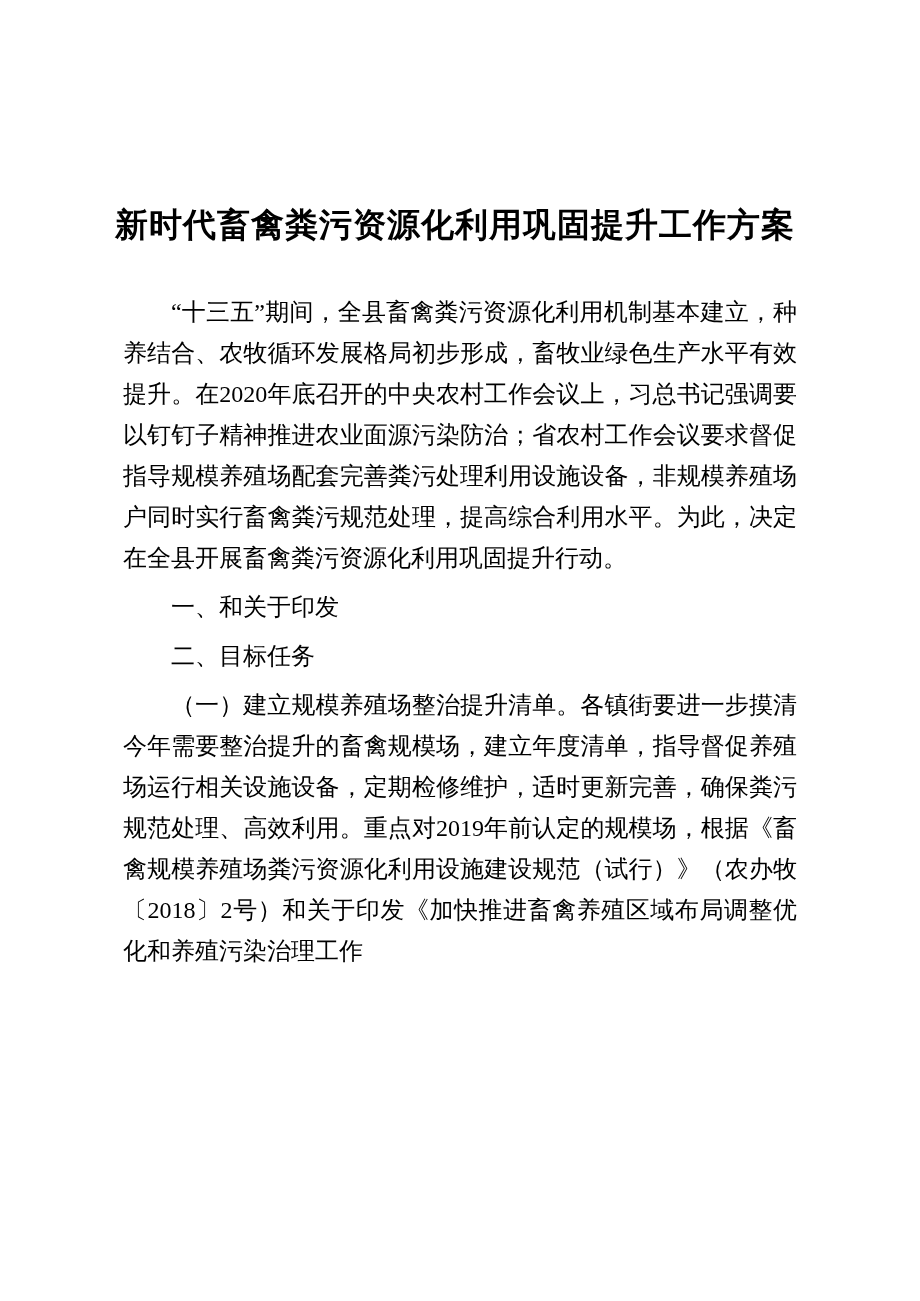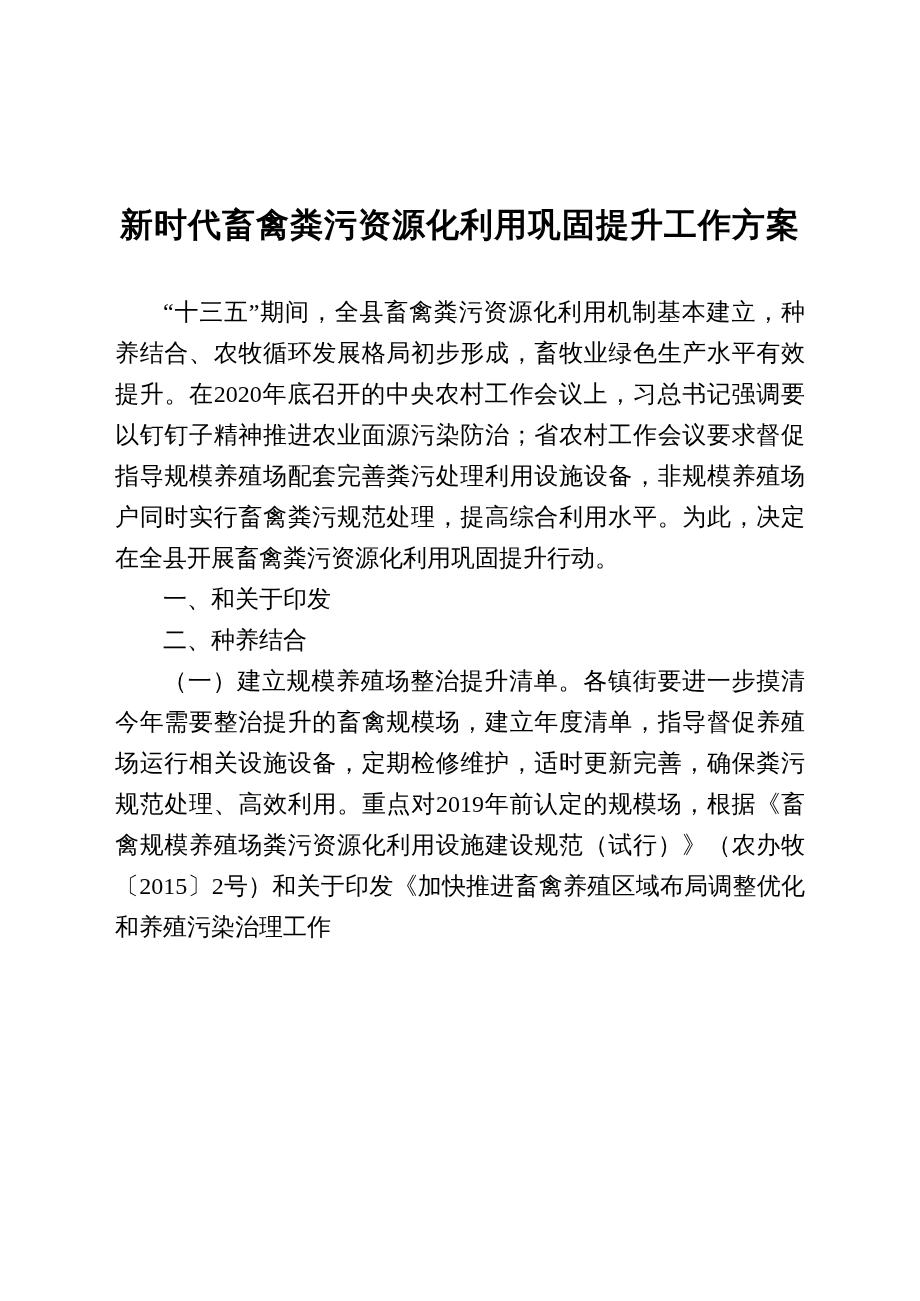--- a/index.html
+++ b/index.html
@@ -17,42 +17,42 @@
     box-sizing: border-box;
     width: 920px;
     height: 1301px;
     padding: 205px 115px 60px 115px;
     background: #ffffff;
     overflow: hidden;
   }
   .doc-title {
     font-size: 33px;
     font-weight: bold;
-    text-align: center;
+    text-align: left;
     letter-spacing: 1px;
     line-height: 1.25;
     margin: 0 0 46px 0;
   }
   .para {
     font-size: 24px;
     line-height: 41px;
-    margin: 0;
+    margin: 8px;
     text-align: justify;
     text-indent: 2em;
     font-weight: 400;
     word-break: break-all;
   }
 </style>
 </head>
 <body>
 
 <div class="page">
   <h1 class="doc-title">新时代畜禽粪污资源化利用巩固提升工作方案</h1>
 
   <p class="para">“十三五”期间，全县畜禽粪污资源化利用机制基本建立，种养结合、农牧循环发展格局初步形成，畜牧业绿色生产水平有效提升。在2020年底召开的中央农村工作会议上，习总书记强调要以钉钉子精神推进农业面源污染防治；省农村工作会议要求督促指导规模养殖场配套完善粪污处理利用设施设备，非规模养殖场户同时实行畜禽粪污规范处理，提高综合利用水平。为此，决定在全县开展畜禽粪污资源化利用巩固提升行动。</p>
 
   <p class="para">一、和关于印发</p>
 
 
-  <p class="para">二、种养结合</p>
+  <p class="para">二、目标任务</p>
 
-  <p class="para">（一）建立规模养殖场整治提升清单。各镇街要进一步摸清今年需要整治提升的畜禽规模场，建立年度清单，指导督促养殖场运行相关设施设备，定期检修维护，适时更新完善，确保粪污规范处理、高效利用。重点对2019年前认定的规模场，根据《畜禽规模养殖场粪污资源化利用设施建设规范（试行）》（农办牧〔2015〕2号）和关于印发《加快推进畜禽养殖区域布局调整优化和养殖污染治理工作</p>
+  <p class="para">（一）建立规模养殖场整治提升清单。各镇街要进一步摸清今年需要整治提升的畜禽规模场，建立年度清单，指导督促养殖场运行相关设施设备，定期检修维护，适时更新完善，确保粪污规范处理、高效利用。重点对2019年前认定的规模场，根据《畜禽规模养殖场粪污资源化利用设施建设规范（试行）》（农办牧〔2018〕2号）和关于印发《加快推进畜禽养殖区域布局调整优化和养殖污染治理工作</p>
 </div>
 
 </body></html>

